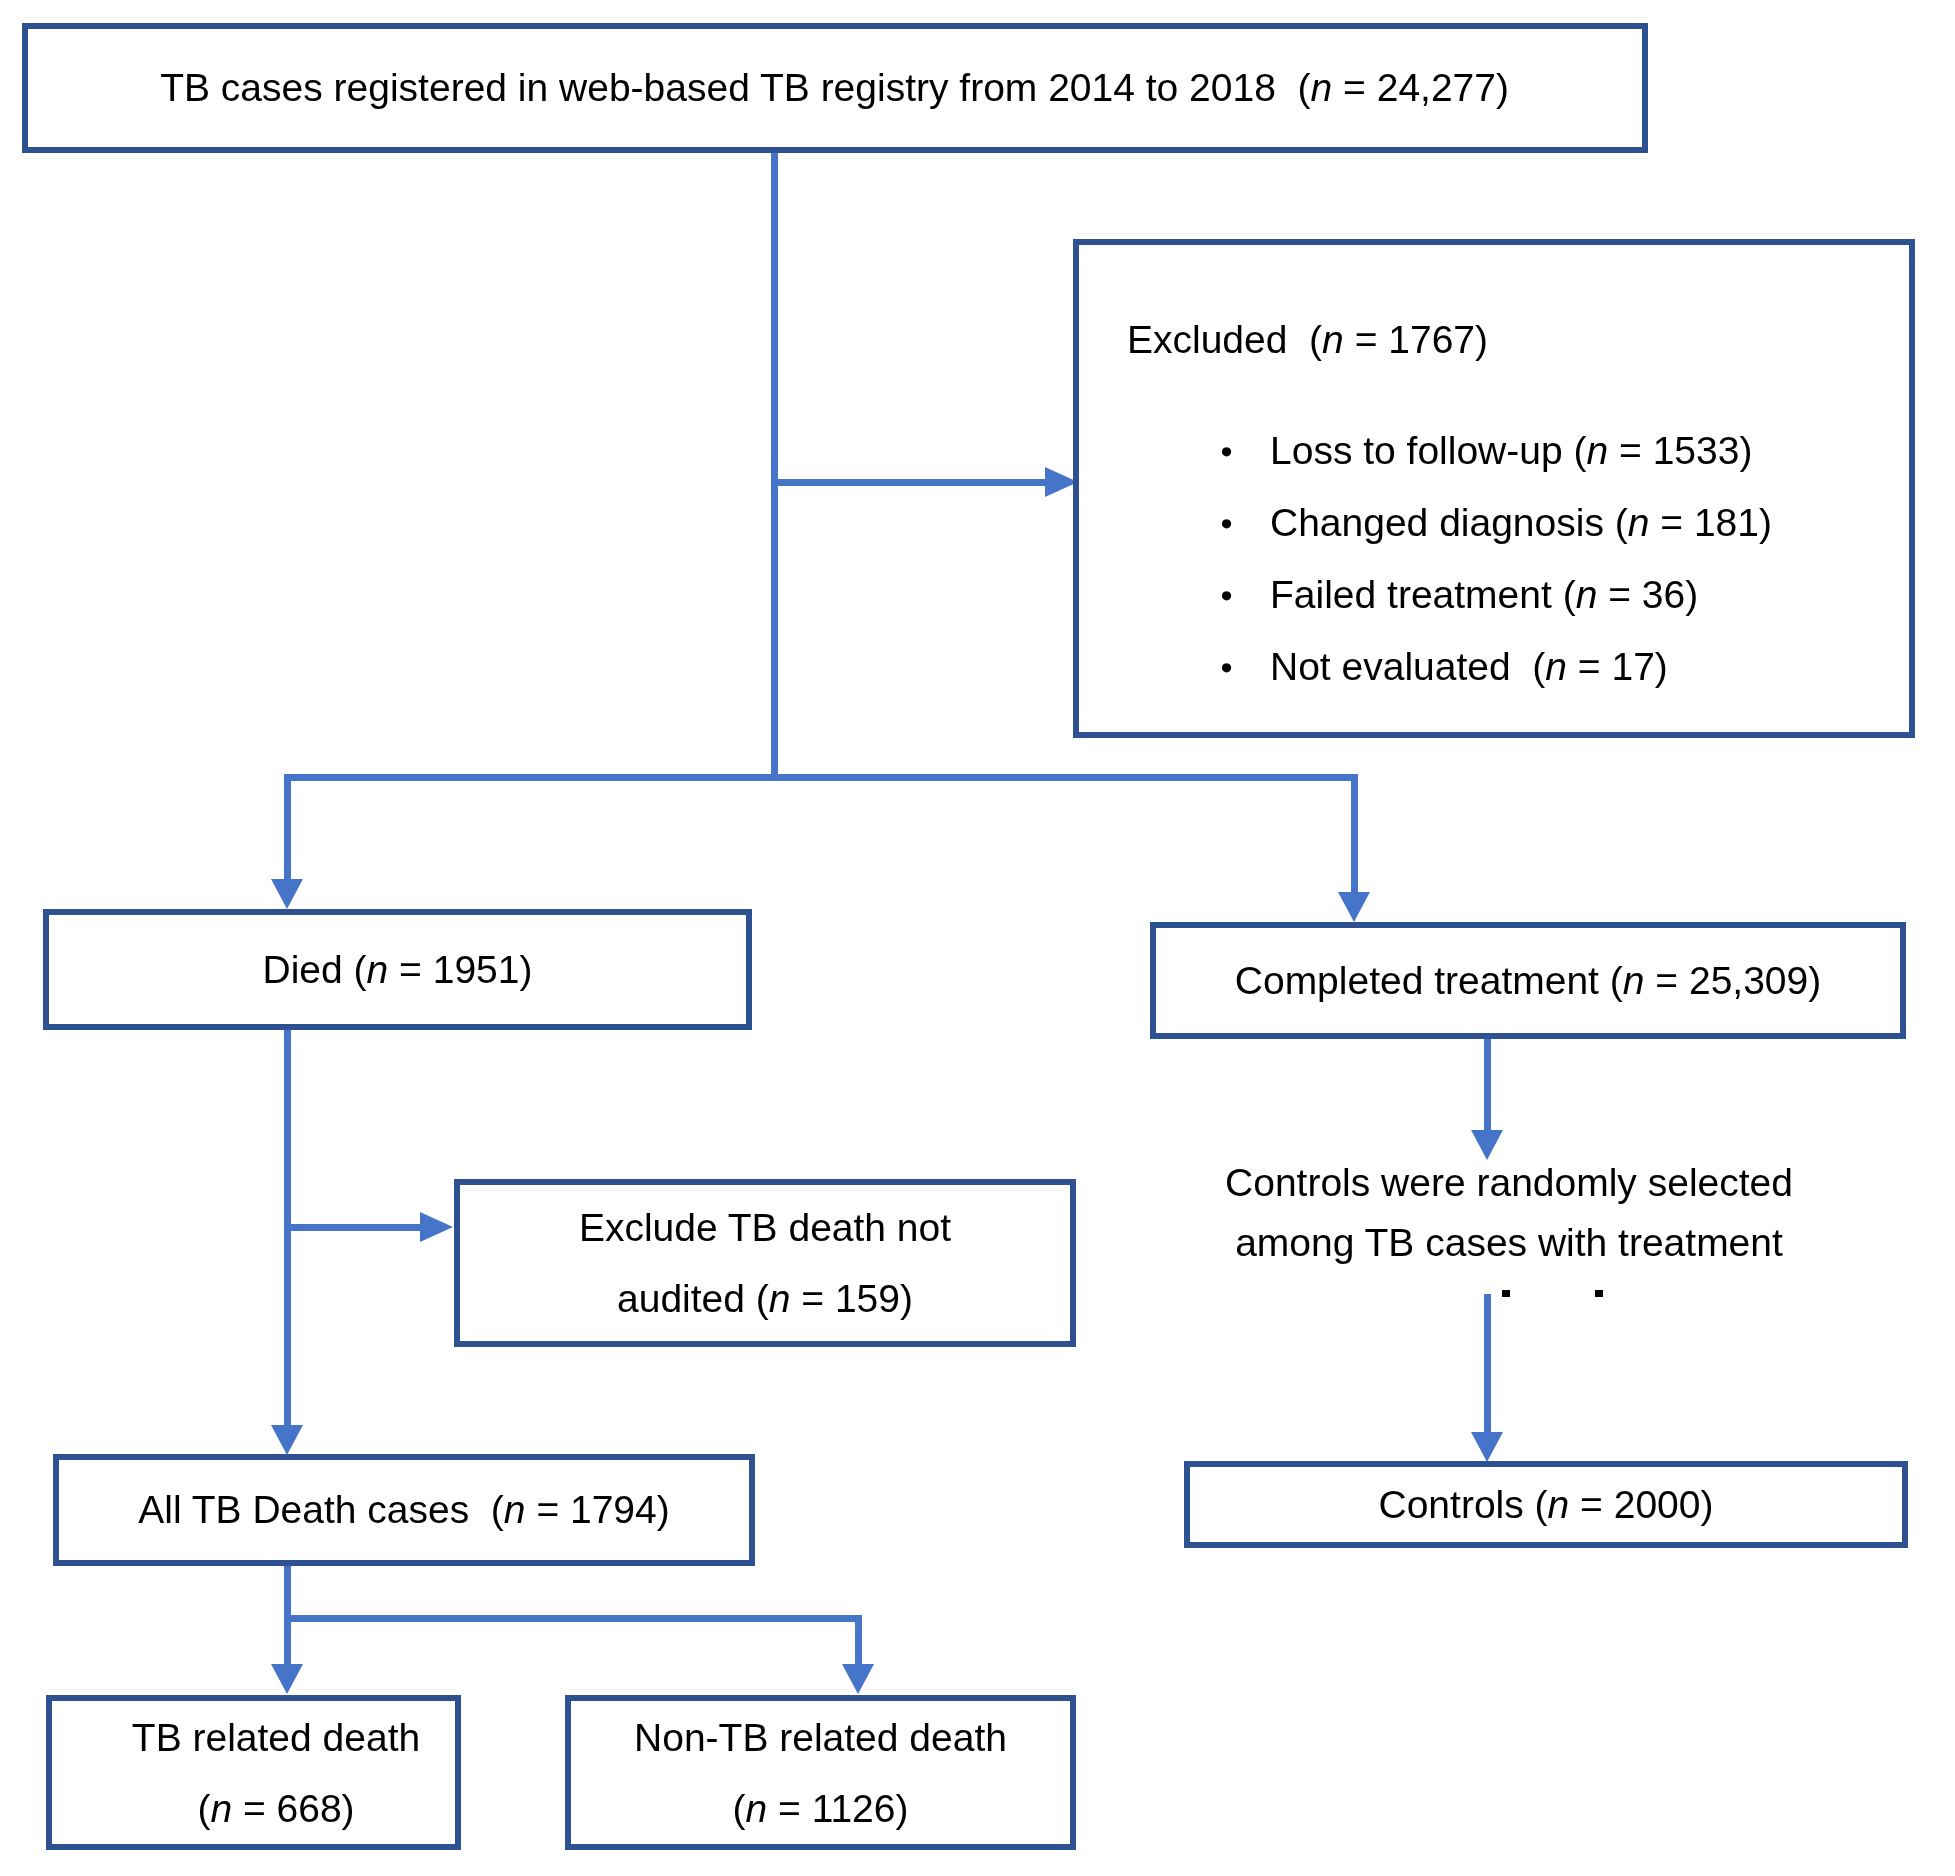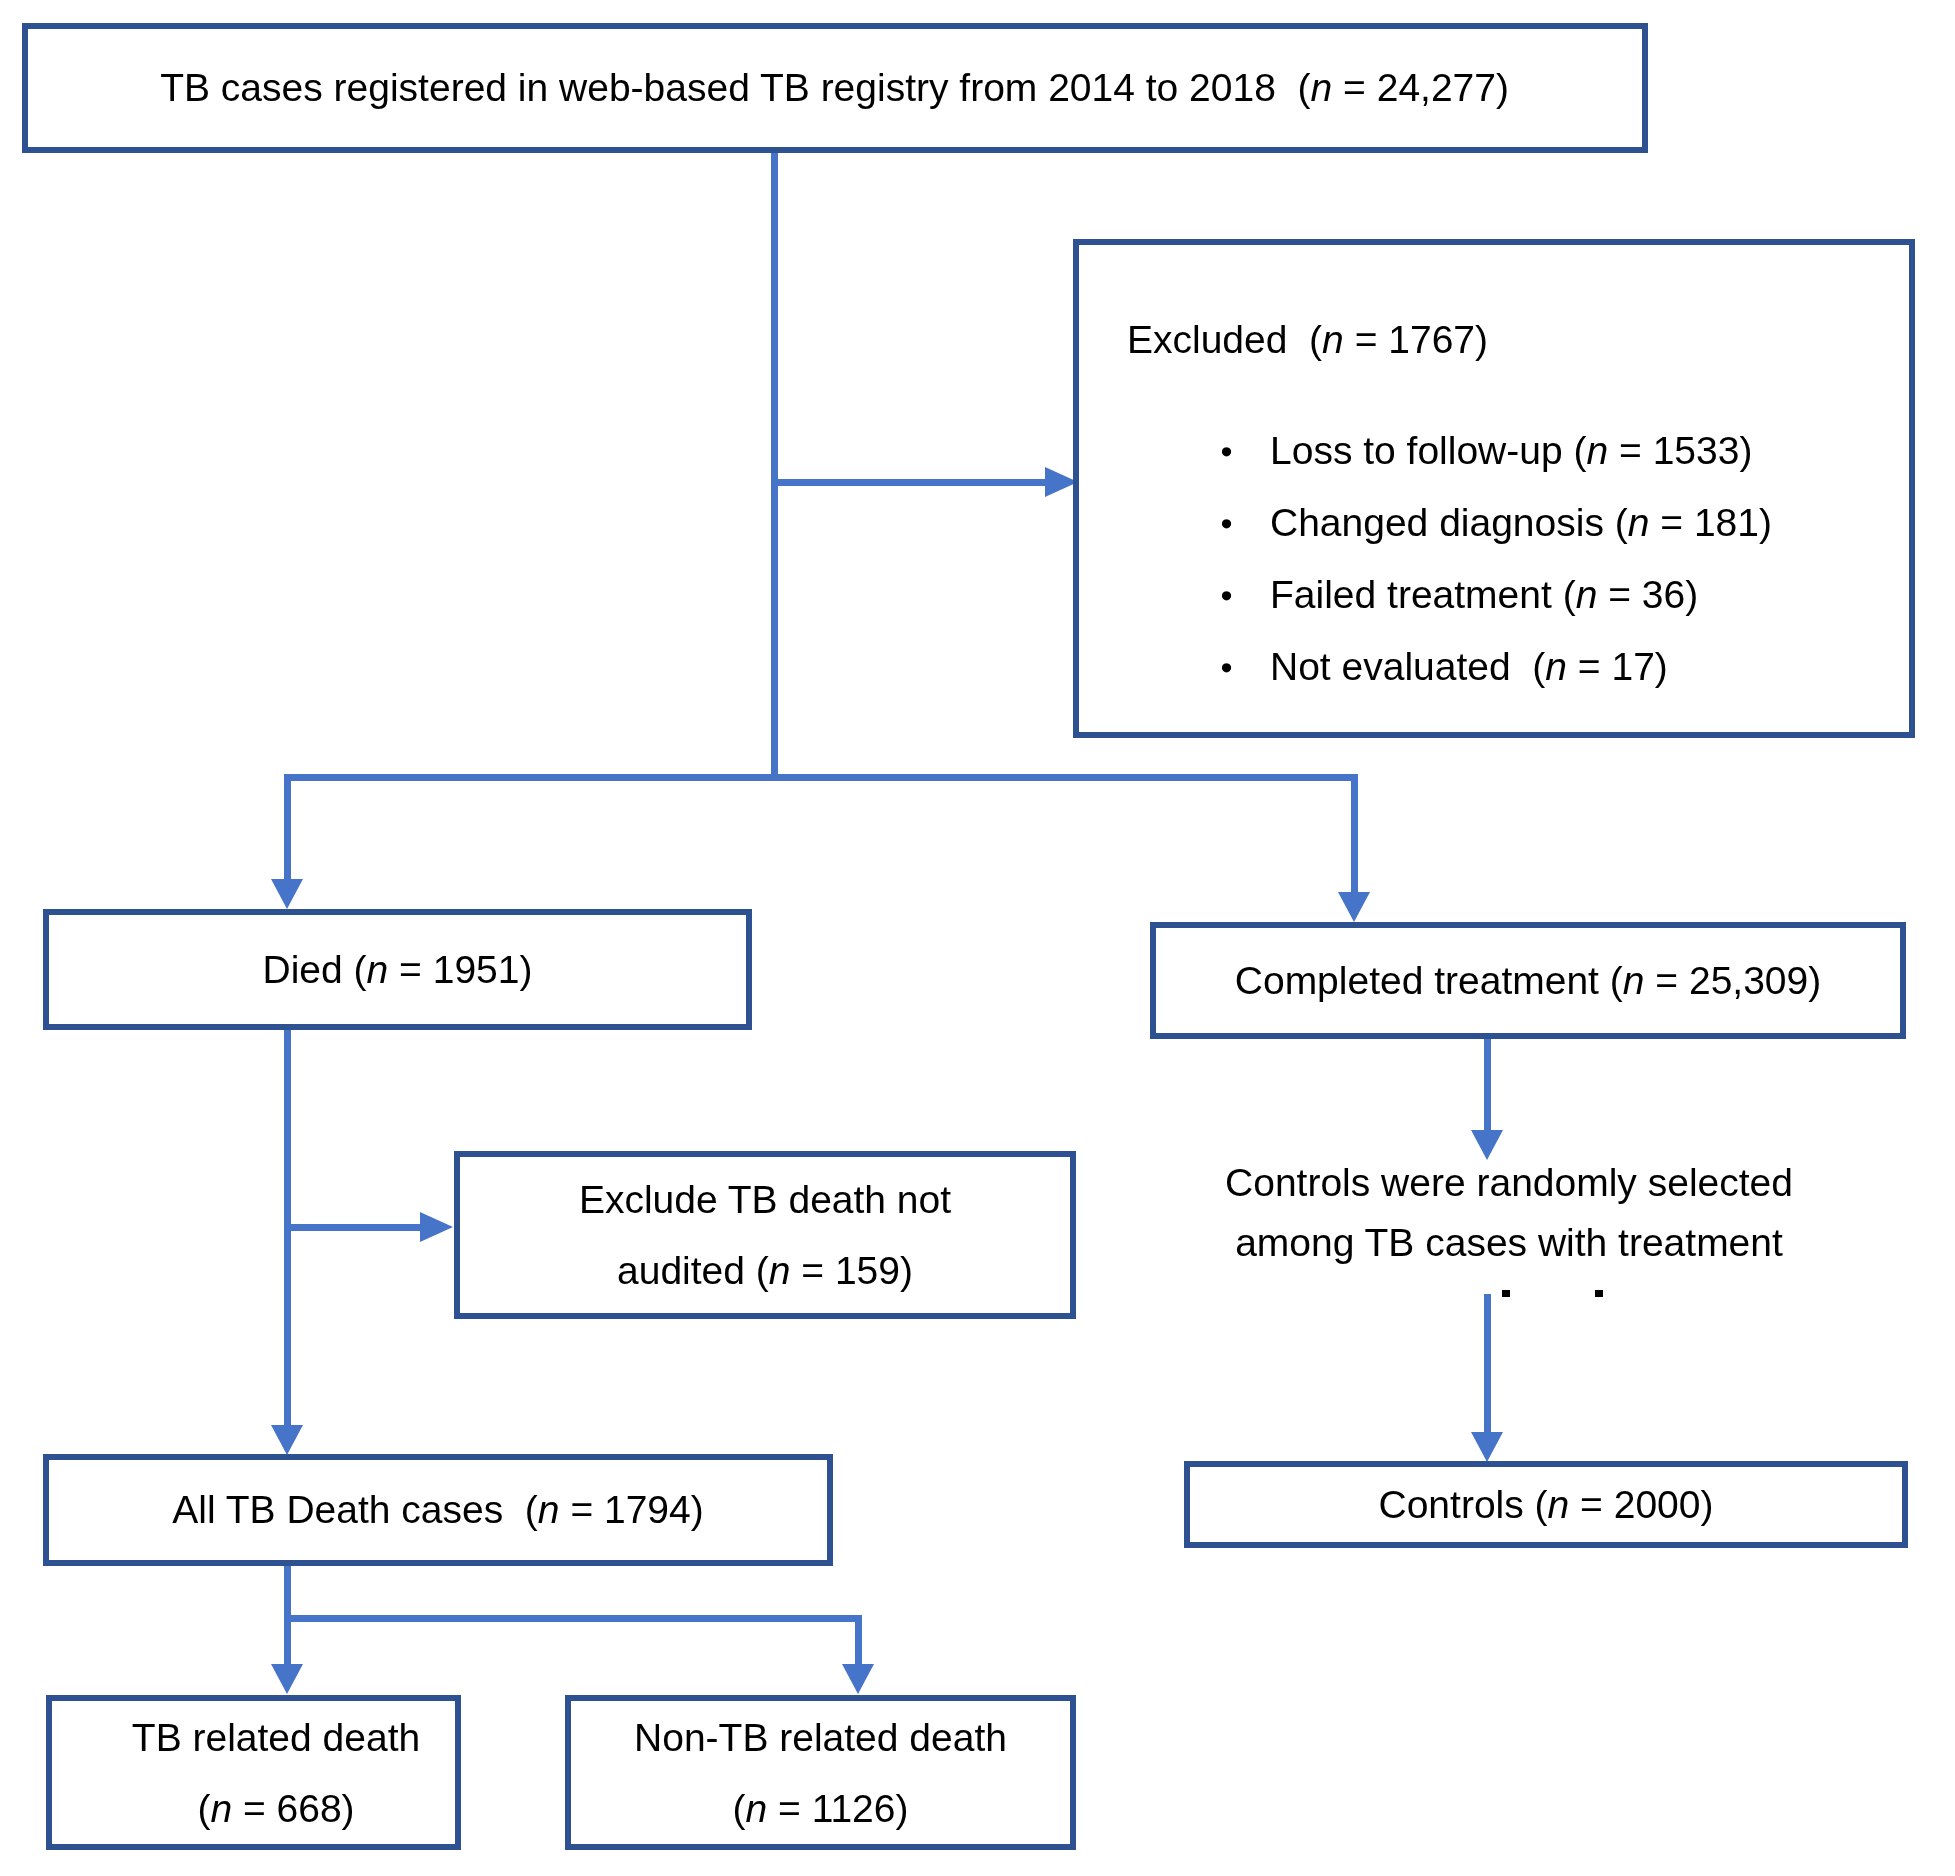--- a/index.html
+++ b/index.html
@@ -105,31 +105,31 @@
   </div>
 
   <div class="box" style="left:43px;top:909px;width:709px;height:121px;">
     <div class="t"><span>Died (</span><i>n</i><span> = 1951)</span></div>
   </div>
 
   <div class="box" style="left:1150px;top:922px;width:756px;height:117px;">
     <div class="t"><span>Completed treatment (</span><i>n</i><span> = 25,309)</span></div>
   </div>
 
-  <div class="box two-line" style="left:454px;top:1151px;width:622px;height:168px;">
+  <div class="box two-line" style="left:454px;top:1179px;width:622px;height:168px;">
     <div class="t">Exclude TB death not</div>
     <div class="t"><span>audited (</span><i>n</i><span> = 159)</span></div>
   </div>
 
   <div class="note">
     <span class="t">Controls were randomly selected</span>
     <span class="t">among TB cases with treatment</span>
   </div>
 
-  <div class="box" style="left:43px;top:1454px;width:790px;height:112px;">
+  <div class="box" style="left:53px;top:1454px;width:702px;height:112px;">
     <div class="t"><span>All TB Death cases  (</span><i>n</i><span> = 1794)</span></div>
   </div>
 
   <div class="box" style="left:1184px;top:1461px;width:724px;height:87px;">
     <div class="t"><span>Controls (</span><i>n</i><span> = 2000)</span></div>
   </div>
 
   <div class="box two-line" style="left:46px;top:1695px;width:415px;height:155px;padding-left:45px;">
     <div class="t">TB related death</div>
     <div class="t"><span>(</span><i>n</i><span> = 668)</span></div>

